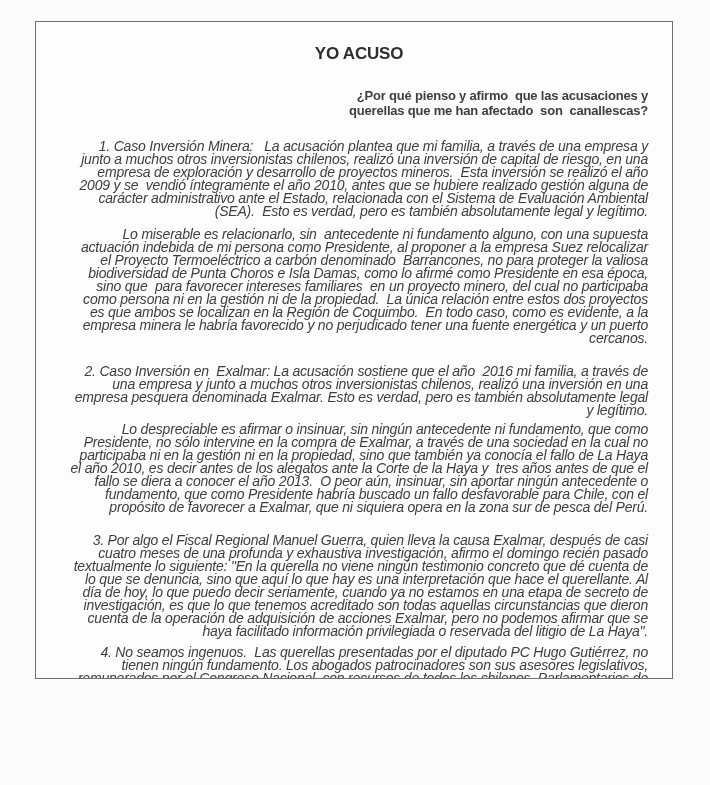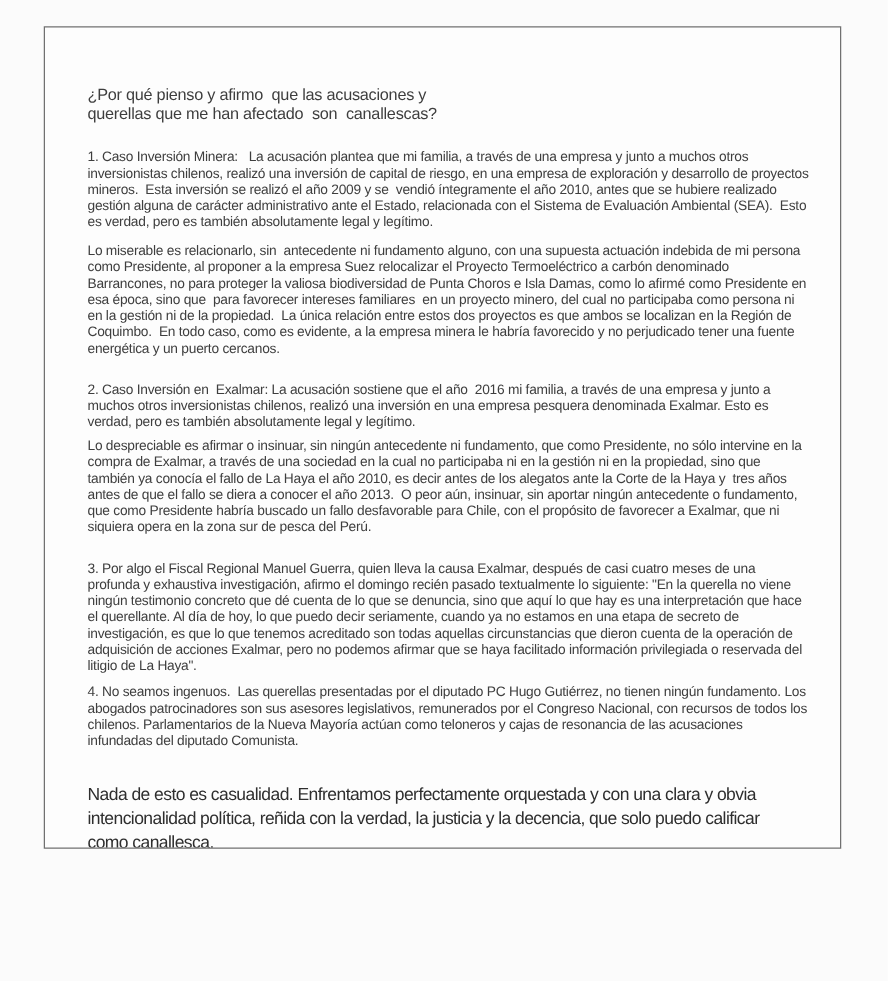--- a/index.html
+++ b/index.html
@@ -32,35 +32,37 @@
   .doc-title{
     margin:0;
     text-align:center;
     font-size:17px;
     font-weight:bold;
     letter-spacing:-0.2px;
     color:var(--title);
   }
   .doc-subtitle{
     margin:24px 0 0 0;
-    text-align:left;
+    text-align:right;
     font-size:13px;
     line-height:15px;
     letter-spacing:-0.2px;
     color:var(--text);
     white-space:pre-wrap;
+    font-weight:bold;
   }
   .para{
     margin:0;
-    font-size:11px;
+    font-size:14px;
     line-height:13px;
     letter-spacing:-0.2px;
     color:var(--text);
     white-space:pre-wrap;
-    text-align:left;
+    text-align:right;
+    font-style:italic;
   }
   .mt-first{margin-top:22px;}
   .mt-xs{margin-top:6px;}
   .mt-sm{margin-top:10px;}
   .mt-md{margin-top:8px;}
   .mt-lg{margin-top:20px;}
   .closing{
     margin:26px 0 0 0;
     font-size:14px;
     line-height:19px;
@@ -68,20 +70,21 @@
     color:var(--title);
     white-space:pre-wrap;
   }
 </style>
 </head>
 <body>
 
 <div class="frame">
   <div class="content">
 
+    <h1 class="doc-title">YO ACUSO</h1>
 
     <p class="doc-subtitle">¿Por qué pienso y afirmo  que las acusaciones y
 querellas que me han afectado  son  canallescas?</p>
 
     <p class="para mt-first">1. Caso Inversión Minera:   La acusación plantea que mi familia, a través de una empresa y junto a muchos otros inversionistas chilenos, realizó una inversión de capital de riesgo, en una empresa de exploración y desarrollo de proyectos mineros.  Esta inversión se realizó el año 2009 y se  vendió íntegramente el año 2010, antes que se hubiere realizado gestión alguna de carácter administrativo ante el Estado, relacionada con el Sistema de Evaluación Ambiental (SEA).  Esto es verdad, pero es también absolutamente legal y legítimo.</p>
 
     <p class="para mt-sm">Lo miserable es relacionarlo, sin  antecedente ni fundamento alguno, con una supuesta actuación indebida de mi persona como Presidente, al proponer a la empresa Suez relocalizar el Proyecto Termoeléctrico a carbón denominado  Barrancones, no para proteger la valiosa biodiversidad de Punta Choros e Isla Damas, como lo afirmé como Presidente en esa época, sino que  para favorecer intereses familiares  en un proyecto minero, del cual no participaba como persona ni en la gestión ni de la propiedad.  La única relación entre estos dos proyectos es que ambos se localizan en la Región de Coquimbo.  En todo caso, como es evidente, a la empresa minera le habría favorecido y no perjudicado tener una fuente energética y un puerto cercanos.</p>
 
     <p class="para mt-lg">2. Caso Inversión en  Exalmar: La acusación sostiene que el año  2016 mi familia, a través de una empresa y junto a muchos otros inversionistas chilenos, realizó una inversión en una empresa pesquera denominada Exalmar. Esto es verdad, pero es también absolutamente legal y legítimo.</p>
 

